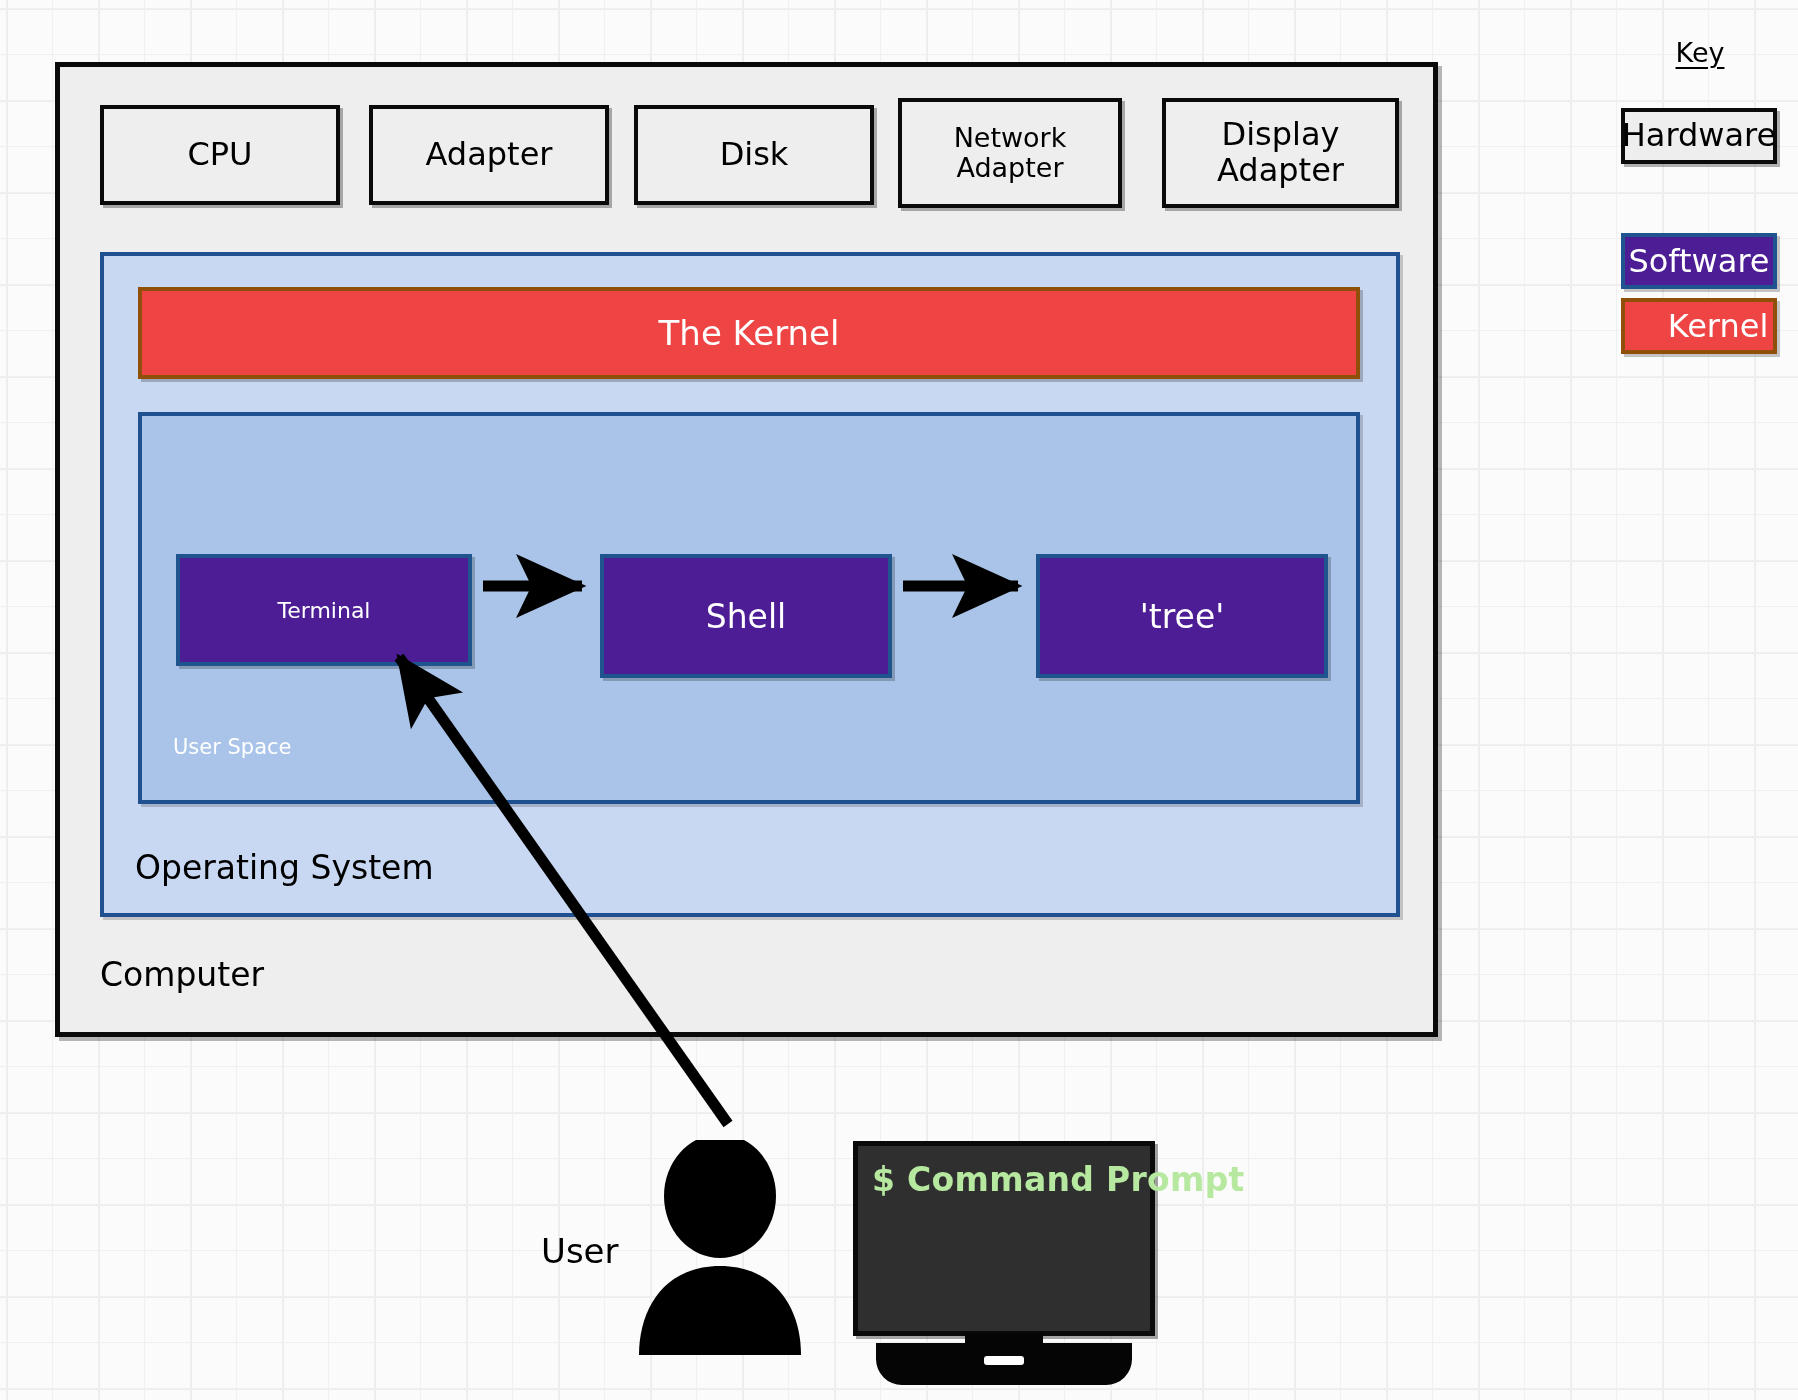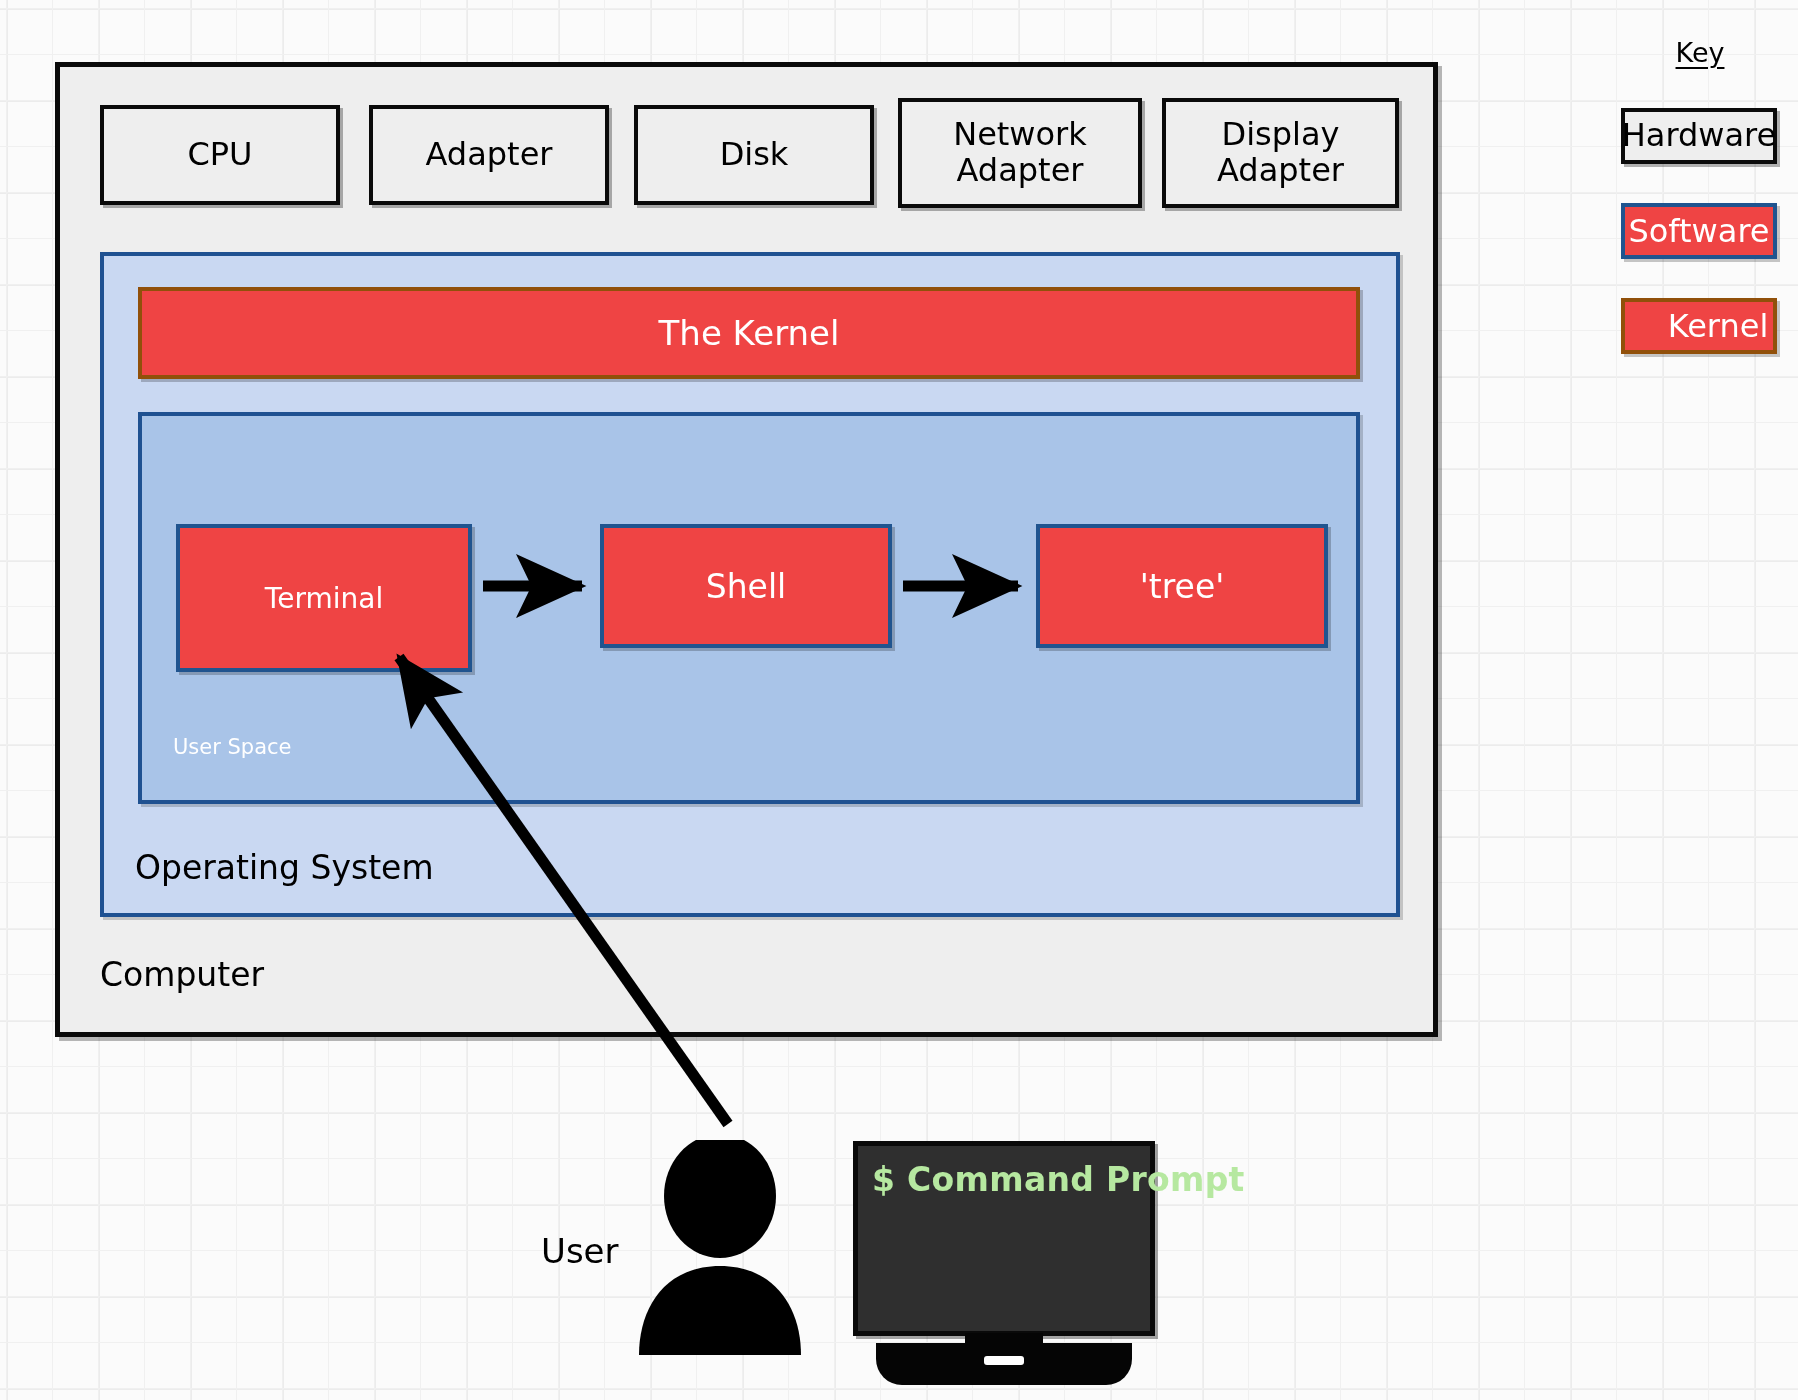--- a/index.html
+++ b/index.html
@@ -50,25 +50,26 @@
     background: #c9d8f2;
     border: 4px solid #1f5191;
     box-shadow: 3px 3px 0 rgba(0,0,0,0.18);
   }
   .box-userspace {
     background: #a9c4e8;
     border: 4px solid #1f5191;
     box-shadow: 3px 3px 0 rgba(0,0,0,0.18);
   }
   .box-sw {
-    background: #ef4444;
+    background: #4c1d95;
     border: 4px solid #20548f;
     box-shadow: 3px 3px 0 rgba(0,0,0,0.22);
     display: flex; align-items: center; justify-content: center;
     color: #ffffff;
+    margin-top: 30px;
   }
   .box-kernel {
     background: #ef4444;
     border: 4px solid #91500a;
     box-shadow: 3px 3px 0 rgba(0,0,0,0.22);
     display: flex; align-items: center; justify-content: center;
     color: #ffffff;
   }
 
   .label-plain { color:#000; white-space: nowrap; }
@@ -131,21 +132,21 @@
 </div>
 
 <div class="abs box-hw" style="left:369px; top:105px; width:240px; height:100px; font-size:32px;">
   <span>Adapter</span>
 </div>
 
 <div class="abs box-hw" style="left:634px; top:105px; width:240px; height:100px; font-size:32px;">
   <span>Disk</span>
 </div>
 
-<div class="abs box-hw" style="left:898px; top:98px; width:244px; height:110px; font-size:32px; flex-direction:column;">
+<div class="abs box-hw" style="left:898px; top:98px; width:224px; height:110px; font-size:27px; flex-direction:column;">
   <span>Network</span>
   <span>Adapter</span>
 </div>
 
 <div class="abs box-hw" style="left:1162px; top:98px; width:237px; height:110px; font-size:32px; flex-direction:column;justify-content:center;">
   <span>Display</span>
   <span>Adapter</span>
 </div>
 
 <div class="abs box-os" style="left:100px; top:252px; width:1300px; height:665px;"></div>
@@ -153,21 +154,21 @@
 <div class="abs label-plain" style="left:135px; top:848px; font-size:33px;">Operating System</div>
 
 <div class="abs box-kernel" style="left:138px; top:287px; width:1222px; height:92px; font-size:34px;">
   <span>The Kernel</span>
 </div>
 
 <div class="abs box-userspace" style="left:138px; top:412px; width:1222px; height:392px;"></div>
 
 <div class="abs label-white" style="left:173px; top:735px; font-size:21px;">User Space</div>
 
-<div class="abs box-sw" style="left:176px; top:524px; width:296px; height:148px; font-size:28px;">
+<div class="abs box-sw" style="left:176px; top:524px; width:296px; height:112px; font-size:22px;">
   <span>Terminal</span>
 </div>
 
 <div class="abs box-sw" style="left:600px; top:524px; width:292px; height:124px; font-size:33px;">
   <span>Shell</span>
 </div>
 
 <div class="abs box-sw" style="left:1036px; top:524px; width:292px; height:124px; font-size:33px;">
   <span>'tree'</span>
 </div>

